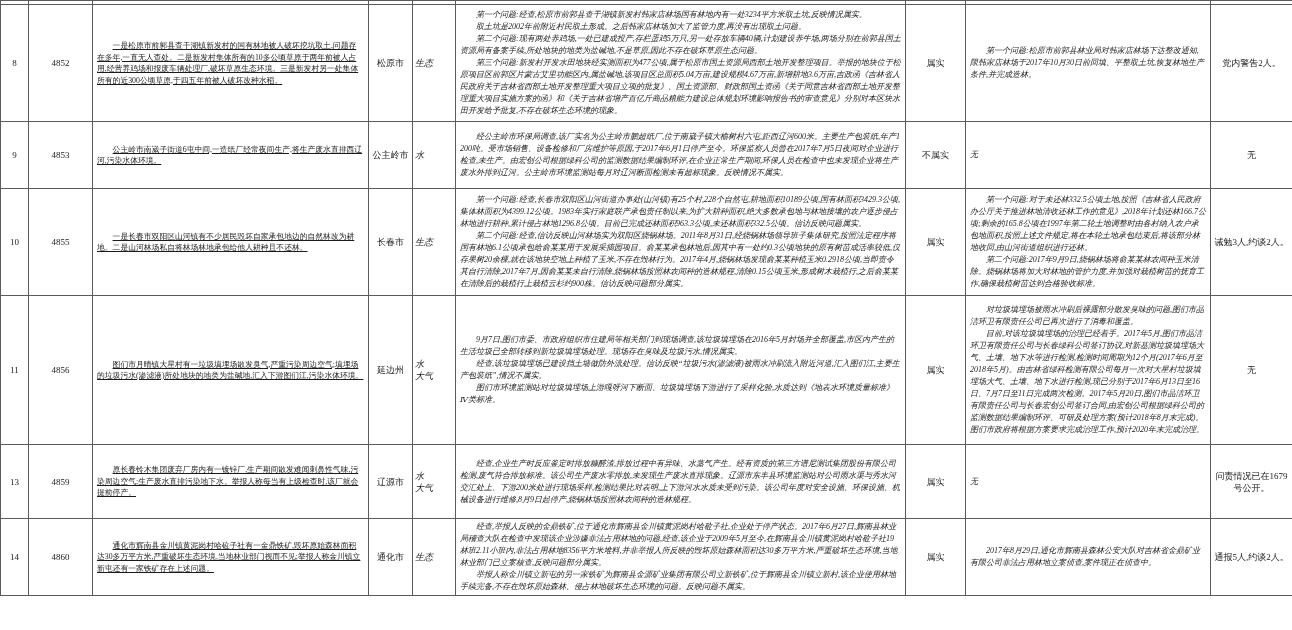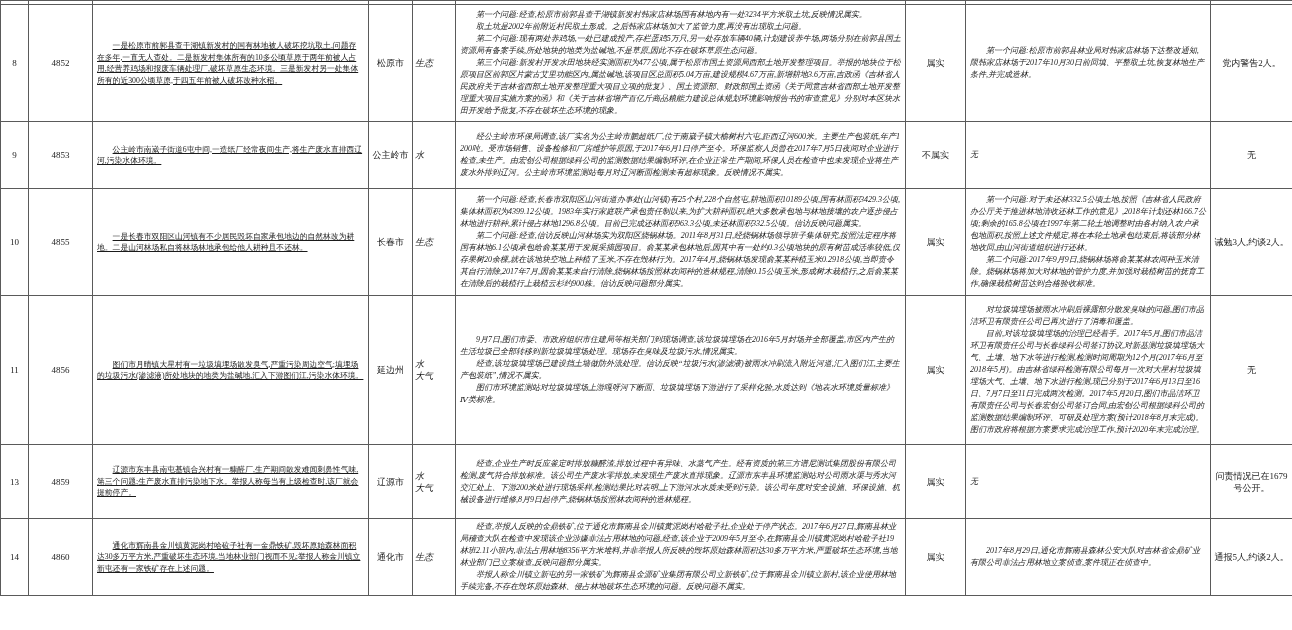--- a/index.html
+++ b/index.html
@@ -127,21 +127,21 @@
           <div class="para">对垃圾填埋场被雨水冲刷后裸露部分散发臭味的问题,图们市晶洁环卫有限责任公司已再次进行了消毒和覆盖。</div>
           <div class="para">目前,对该垃圾填埋场的治理已经着手。2017年5月,图们市晶洁环卫有限责任公司与长春绿科公司签订协议,对新基测垃圾填埋场大气、土壤、地下水等进行检测,检测时间周期为12个月(2017年6月至2018年5月)。由吉林省绿科检测有限公司每月一次对大星村垃圾填埋场大气、土壤、地下水进行检测,现已分别于2017年6月13日至16日、7月7日至11日完成两次检测。2017年5月20日,图们市晶洁环卫有限责任公司与长春宏创公司签订合同,由宏创公司根据绿科公司的监测数据结果编制环评、可研及处理方案(预计2018年8月末完成)。图们市政府将根据方案要求完成治理工作,预计2020年末完成治理。</div>
         </td>
     <td class="num">无</td>
   </tr>
 
 
   <tr class="r13">
     <td class="num">13</td>
     <td class="num">4859</td>
-    <td class="cmp">辽源市东丰县南屯基镇合兴村有一糠醛厂,生产期间散发难闻刺鼻性气味,第三个问题;生产废水直排污染地下水。举报人称每当有上级检查时,该厂就会提前停产。</td>
+    <td class="cmp">原长春铃木集团废弃厂房内有一镀锌厂,生产期间散发难闻刺鼻性气味,污染周边空气;生产废水直排污染地下水。举报人称每当有上级检查时,该厂就会提前停产。</td>
     <td class="num">辽源市</td>
     <td class="num ctr">
           <div class="para">水</div>
           <div class="para">大气</div>
         </td>
     <td class="txt">
           <div class="para">经查,企业生产时反应釜定时排放糠醛渣,排放过程中有异味、水蒸气产生。经有资质的第三方谱尼测试集团股份有限公司检测,废气符合排放标准。该公司生产废水零排放,未发现生产废水直排现象。辽源市东丰县环境监测站对公司雨水渠与秀水河交汇处上、下游200米处进行现场采样,检测结果比对表明,上下游河水水质未受到污染。该公司年度对安全设施、环保设施、机械设备进行维修,8月9日起停产,烧锅林场按照林农间种的造林规程。</div>
         </td>
     <td class="num">属实</td>
     <td class="txt ctr">

